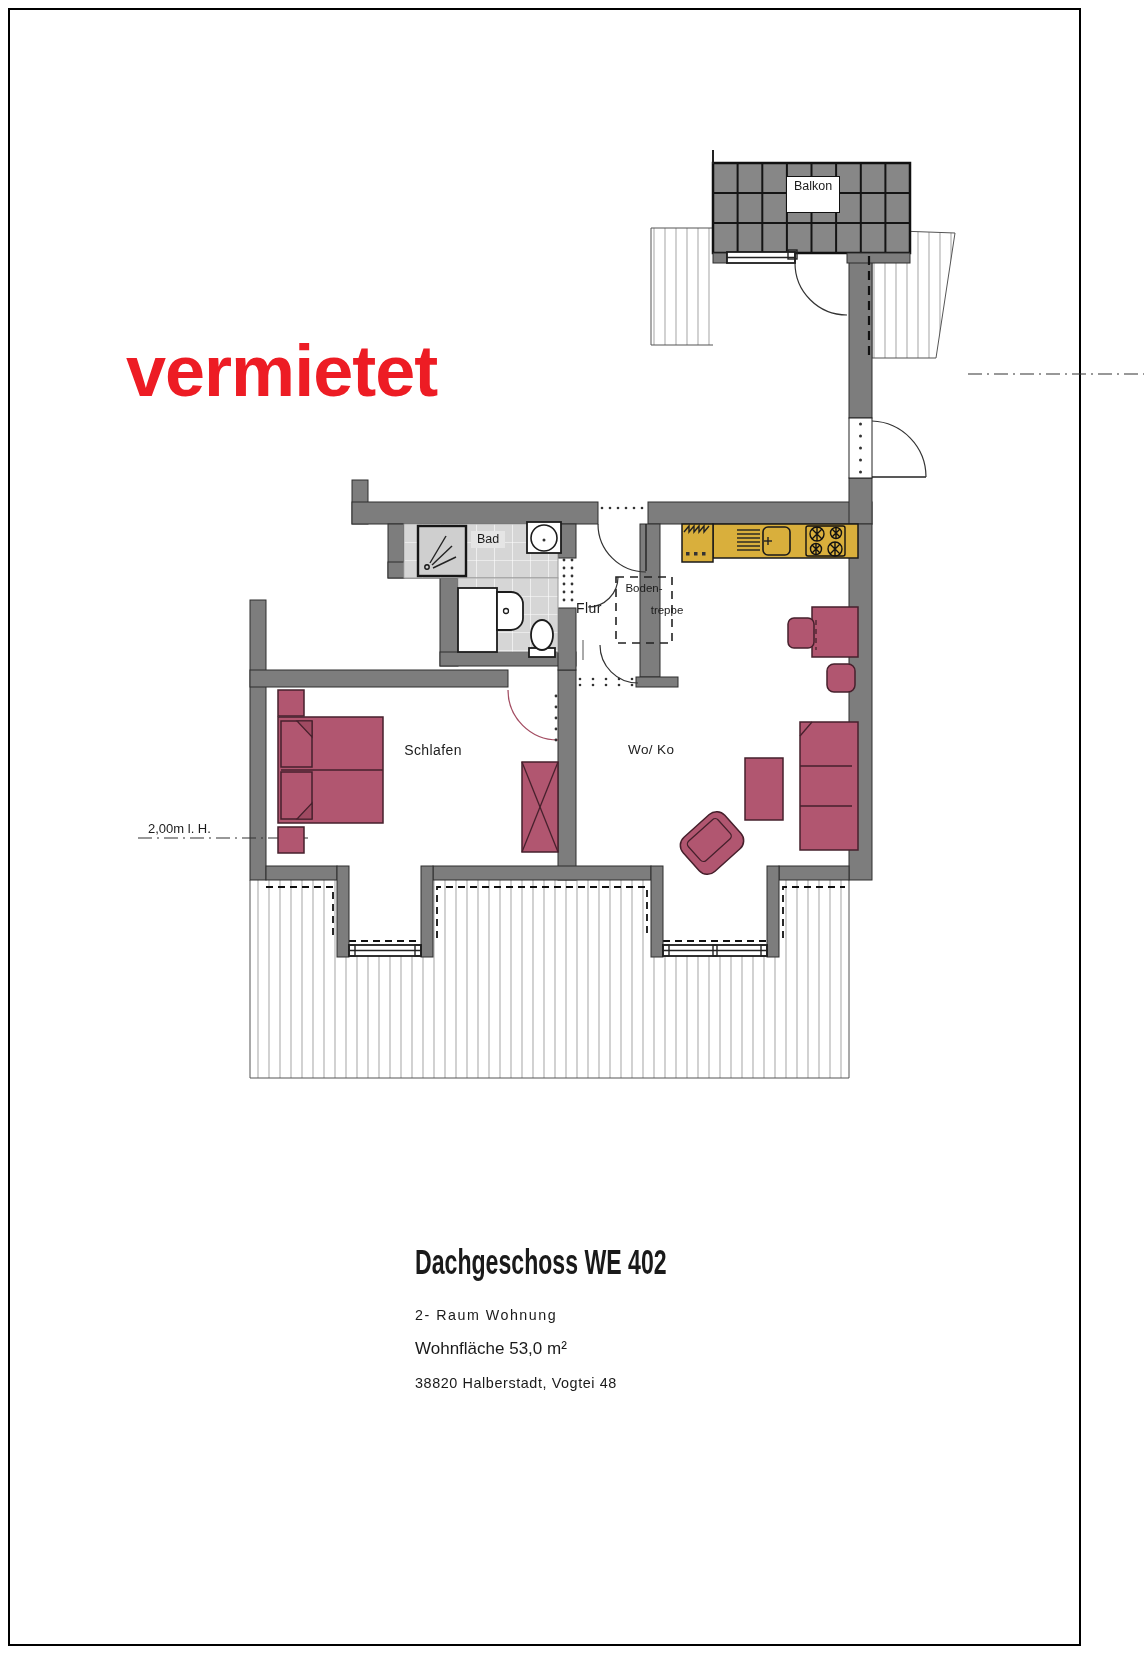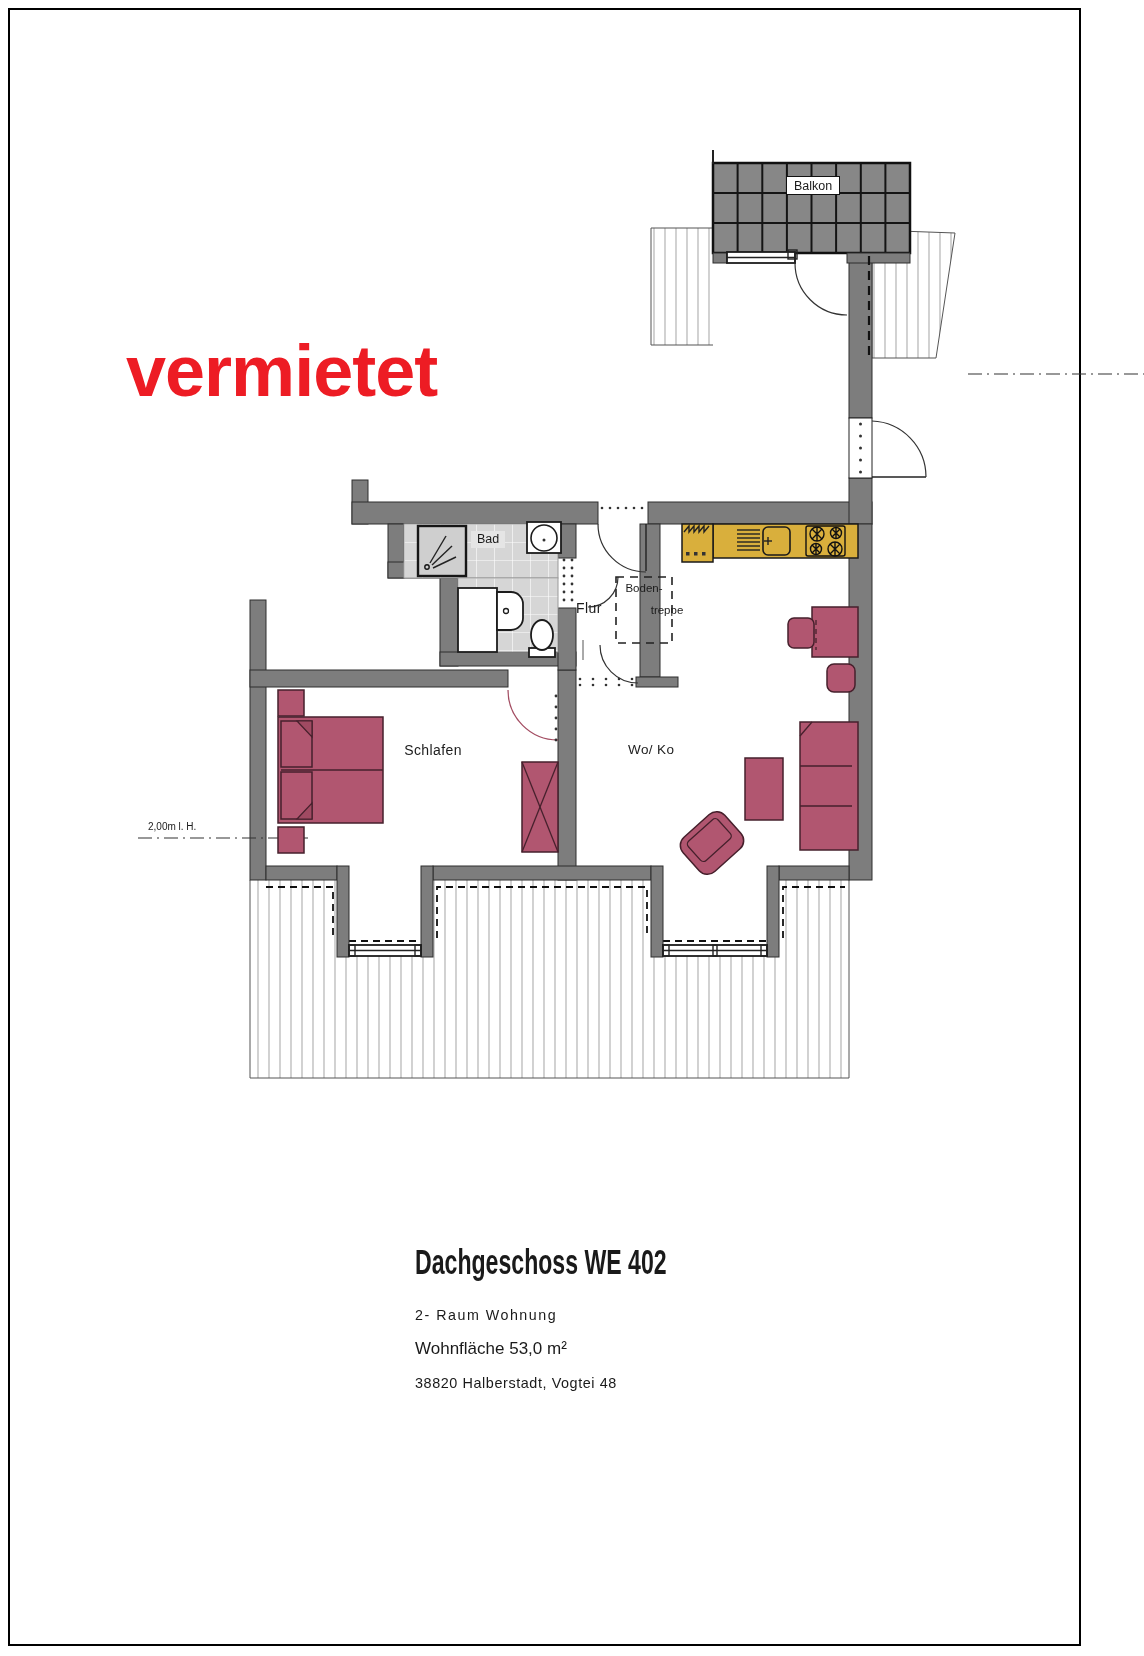--- a/index.html
+++ b/index.html
@@ -18,21 +18,21 @@
   .thn{stroke:#555;fill:none;stroke-width:1;}
   .arc{stroke:#333;fill:none;stroke-width:1.2;}
   .arcR{stroke:#a34d62;fill:none;stroke-width:1.3;}
   .dash{stroke:#111;fill:none;stroke-width:1.8;stroke-dasharray:7 5;}
   .dashW{stroke:#111;fill:none;stroke-width:2.2;stroke-dasharray:9 6;}
   .dd{stroke:#333;fill:none;stroke-width:1.2;stroke-dasharray:14 5 2 5;}
   .dot{fill:#333;}
   .grid{stroke:#141414;stroke-width:2;}
   #stamp{position:absolute;left:126px;top:330px;font-size:72px;font-weight:bold;
          letter-spacing:-1px;color:var(--c-stamp);}
-  .balkon-box{position:absolute;left:786px;top:176px;width:54px;height:19px;background:#fff;
+  .balkon-box{position:absolute;left:786px;top:176px;width:54px;height:37px;background:#fff;
               border:1px solid #111;font-size:12.5px;text-align:center;line-height:18px;box-sizing:border-box;}
   .bad-box{position:absolute;left:471px;top:531px;width:34px;height:17px;background:#e5e5e5;
            font-size:12.5px;text-align:center;line-height:16px;}
   .room{font-size:14px;letter-spacing:.4px;}
   #info{position:absolute;left:415px;top:1242px;}
   #info-title{font-size:35px;font-weight:bold;transform:scaleX(.66);transform-origin:left;letter-spacing:0;}
   #info-sub{margin-top:24px;font-size:15px;letter-spacing:1.6px;transform:scaleX(.95);transform-origin:left;}
   #info-area{margin-top:16px;font-size:17px;font-weight:normal;}
   #info-addr{margin-top:15px;font-size:15px;letter-spacing:.6px;transform:scaleX(.96);transform-origin:left;}
 </style>
@@ -306,21 +306,21 @@
 
   <div id="stamp">vermietet</div>
 
   <div class="balkon-box">Balkon</div>
   <div class="bad-box">Bad</div>
   <div class="lbl room" style="left:576px;top:600px;font-size:14px;">Flur</div>
   <div class="lbl" style="left:616px;top:582px;width:56px;text-align:center;font-size:11.5px;">Boden-</div>
   <div class="lbl" style="left:639px;top:604px;width:56px;text-align:center;font-size:11.5px;">treppe</div>
   <div class="lbl room" style="left:398px;top:742px;width:70px;text-align:center;">Schlafen</div>
   <div class="lbl room" style="left:628px;top:742px;font-size:13.5px;">Wo/ Ko</div>
-  <div class="lbl" style="left:148px;top:821px;font-size:10px;">2,00m l. H.</div>
+  <div class="lbl" style="left:148px;top:821px;font-size:13px;">2,00m l. H.</div>
 
   <div id="info">
     <div id="info-title">Dachgeschoss WE 402</div>
     <div id="info-sub">2- Raum Wohnung</div>
     <div id="info-area">Wohnfläche 53,0 m²</div>
     <div id="info-addr">38820 Halberstadt, Vogtei 48</div>
   </div>
 </div>
 
 </body></html>

